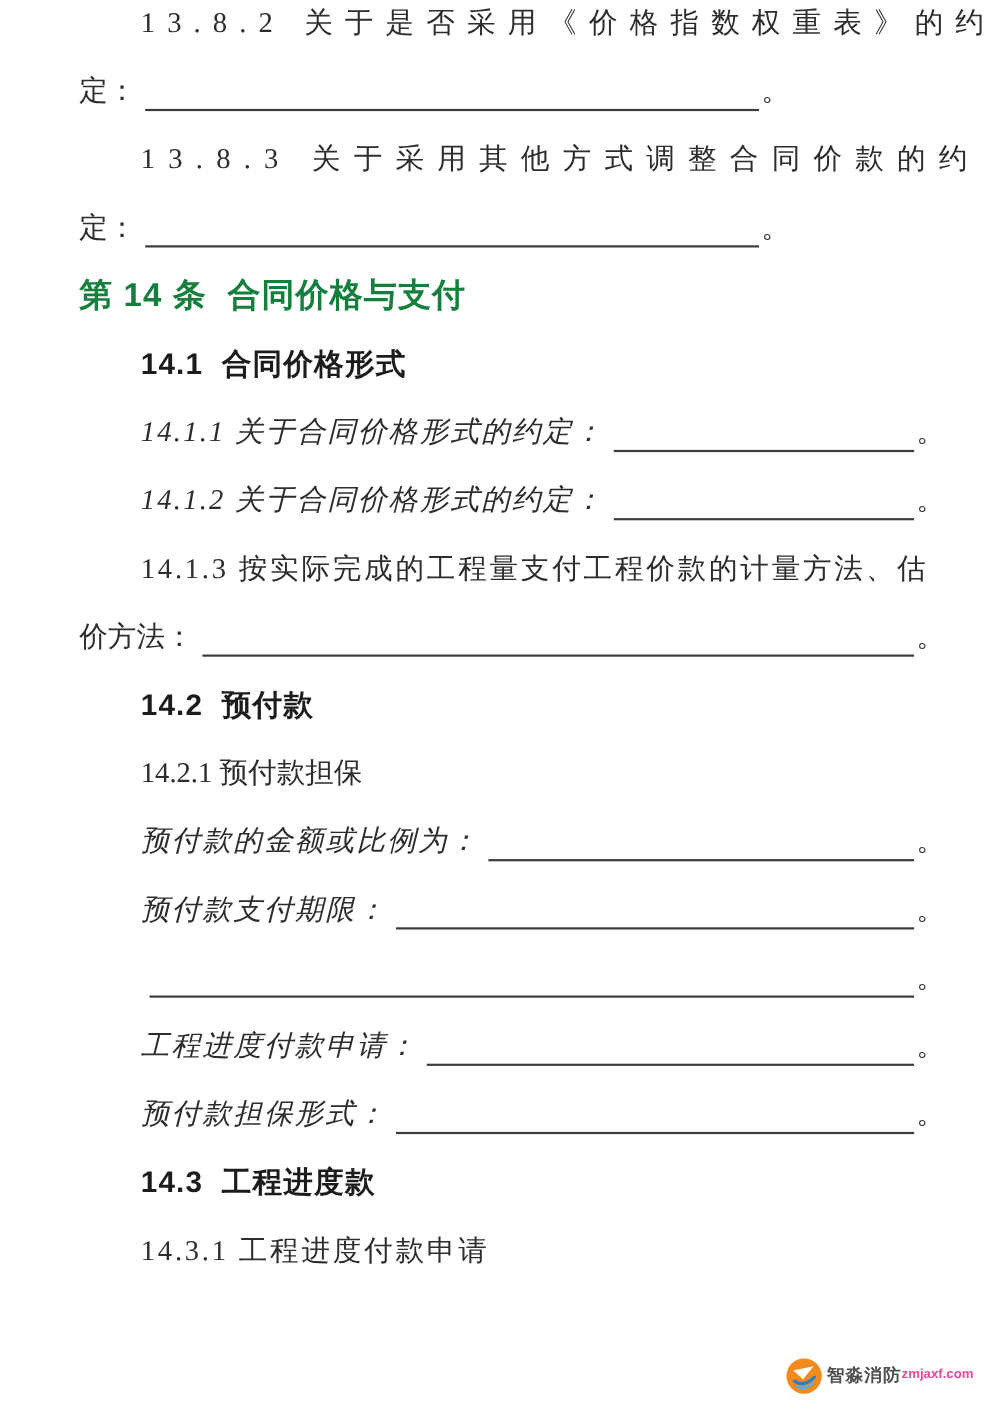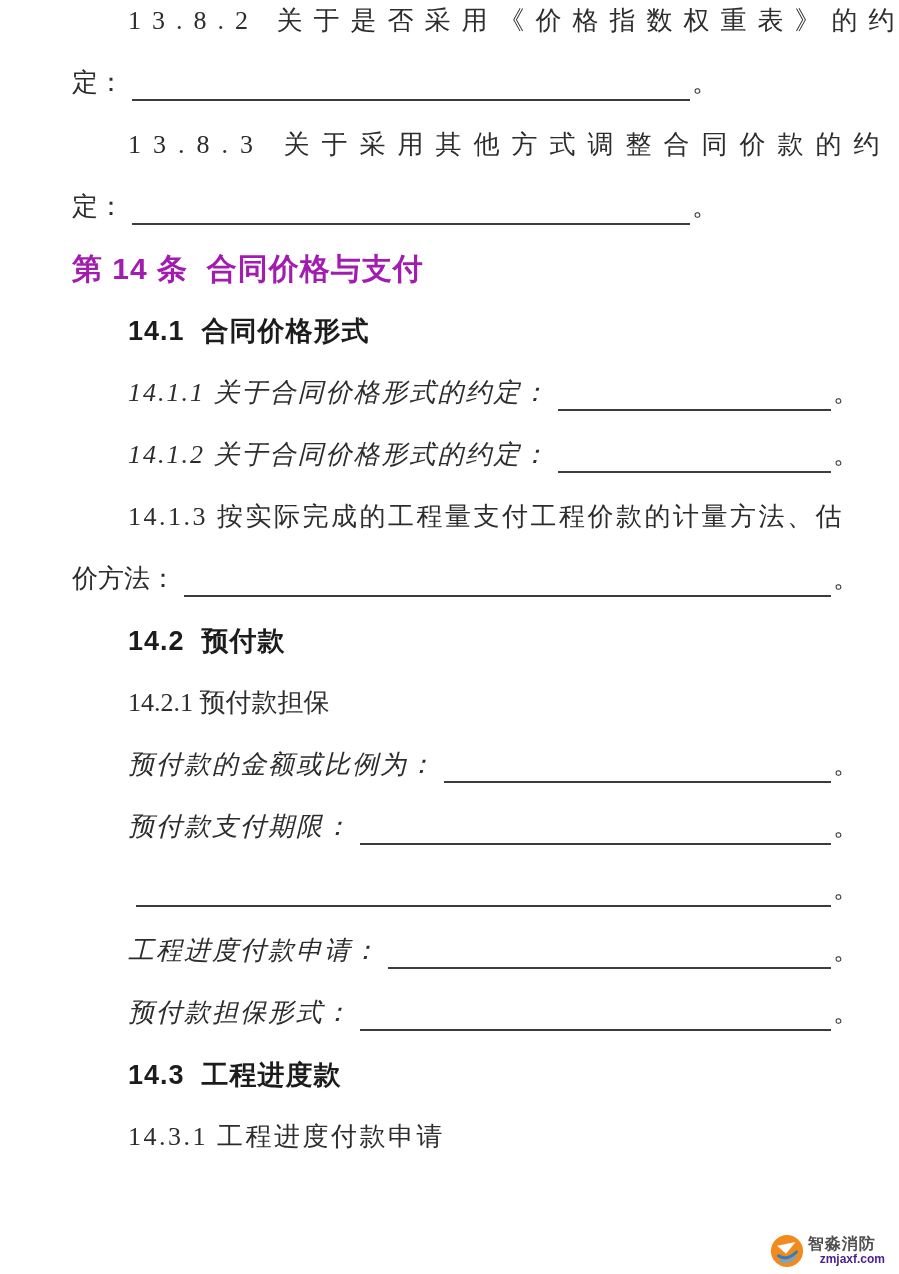--- a/index.html
+++ b/index.html
@@ -9,21 +9,21 @@
     font-family:"Liberation Serif","DejaVu Serif",serif;
   }
   .doc{padding:0 40px 0 72px;margin-top:-10px;}
   .line{
     height:62px;display:flex;align-items:center;
     font-size:26px;white-space:pre;line-height:1;
   }
   .indent{padding-left:56px;}
   .h1{
     font-family:"Liberation Sans","DejaVu Sans",sans-serif;
-    font-weight:bold;font-size:30px;color:#a21caf;letter-spacing:1px;
+    font-weight:bold;font-size:30px;color:#15803d;letter-spacing:1px;
   }
   .h2{
     font-family:"Liberation Sans","DejaVu Sans",sans-serif;
     font-weight:bold;font-size:27px;color:#1c1c1c;letter-spacing:1px;
   }
   .ls-wide{letter-spacing:11px;}
   .ls-wide2{letter-spacing:12px;}
   .ls-small{letter-spacing:2.5px;}
   .label{letter-spacing:2px;font-style:italic;}
   .blank{
@@ -34,23 +34,23 @@
   .blank.grow{flex:1 1 auto;}
   .blank.short{width:558px;flex:0 0 auto;}
   .period{margin-left:2px;}
   
   .watermark{
     position:absolute;right:14px;bottom:6px;
     display:flex;align-items:center;gap:4px;
     font-family:"Liberation Sans","DejaVu Sans",sans-serif;
   }
   .wm-logo{width:34px;height:34px;display:block;}
-  .wm-text{display:flex;flex-direction:column;line-height:1.05;}
+  .wm-text{display:flex;flex-direction:row;line-height:1.05;}
   .wm-brand{font-size:16px;font-weight:600;color:#4f4f4f;letter-spacing:1px;}
-  .wm-domain{font-size:12px;font-weight:bold;color:#4c1d95;margin-left:12px;}
+  .wm-domain{font-size:12px;font-weight:bold;color:#ec4899;}
 </style>
 </head>
 <body>
 
 <div class="doc">
 
   <div class="line indent ls-wide">
     <span>13.8.2 关于是否采用《价格指数权重表》的约</span>
   </div>
 

